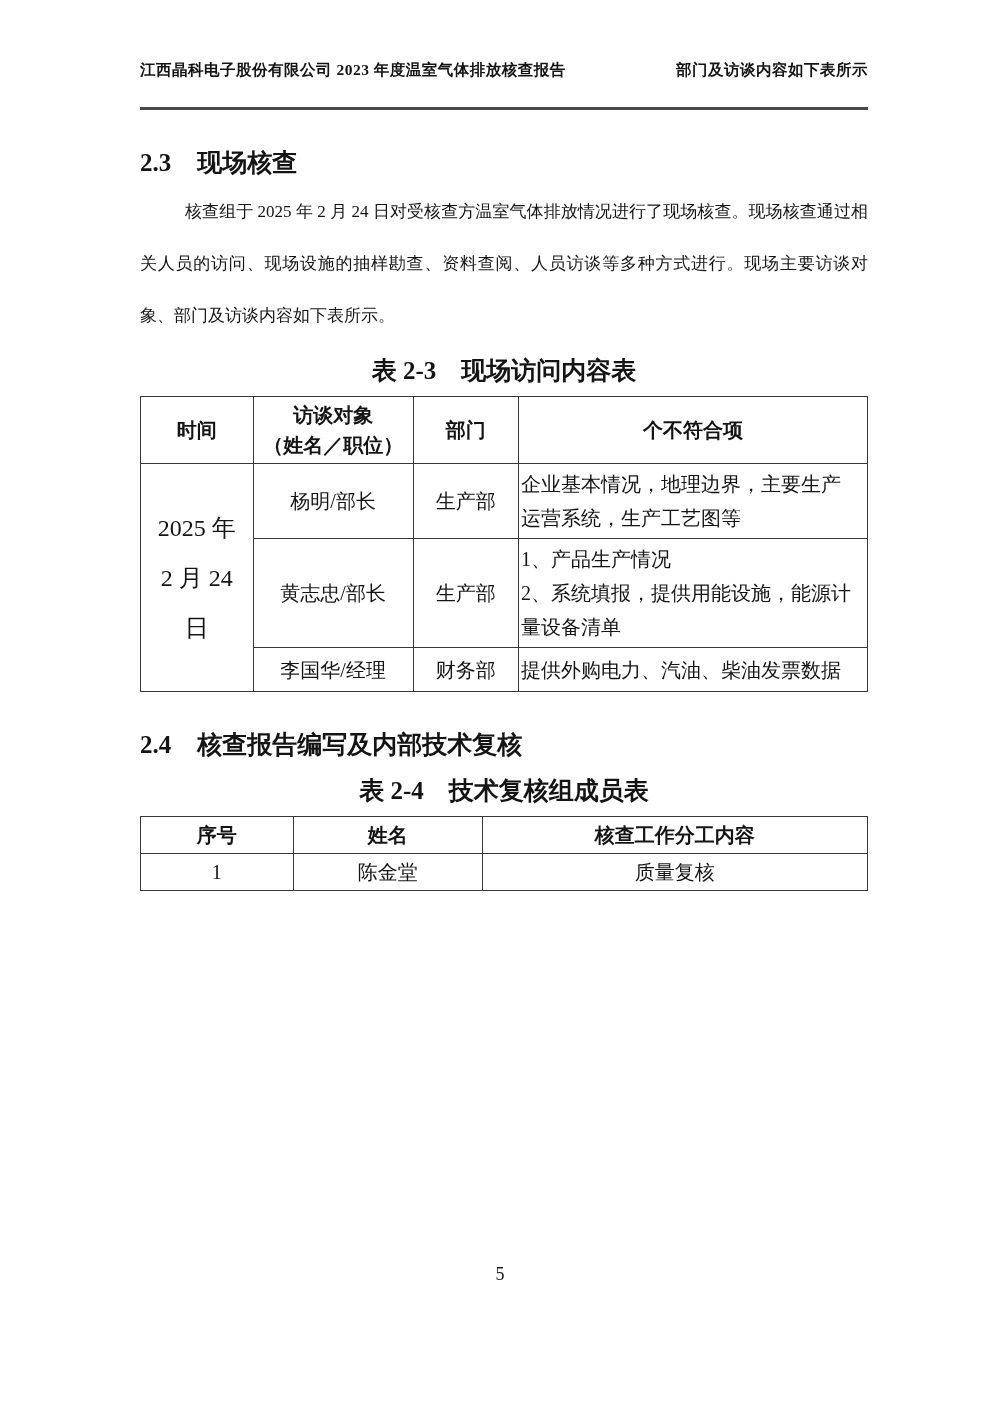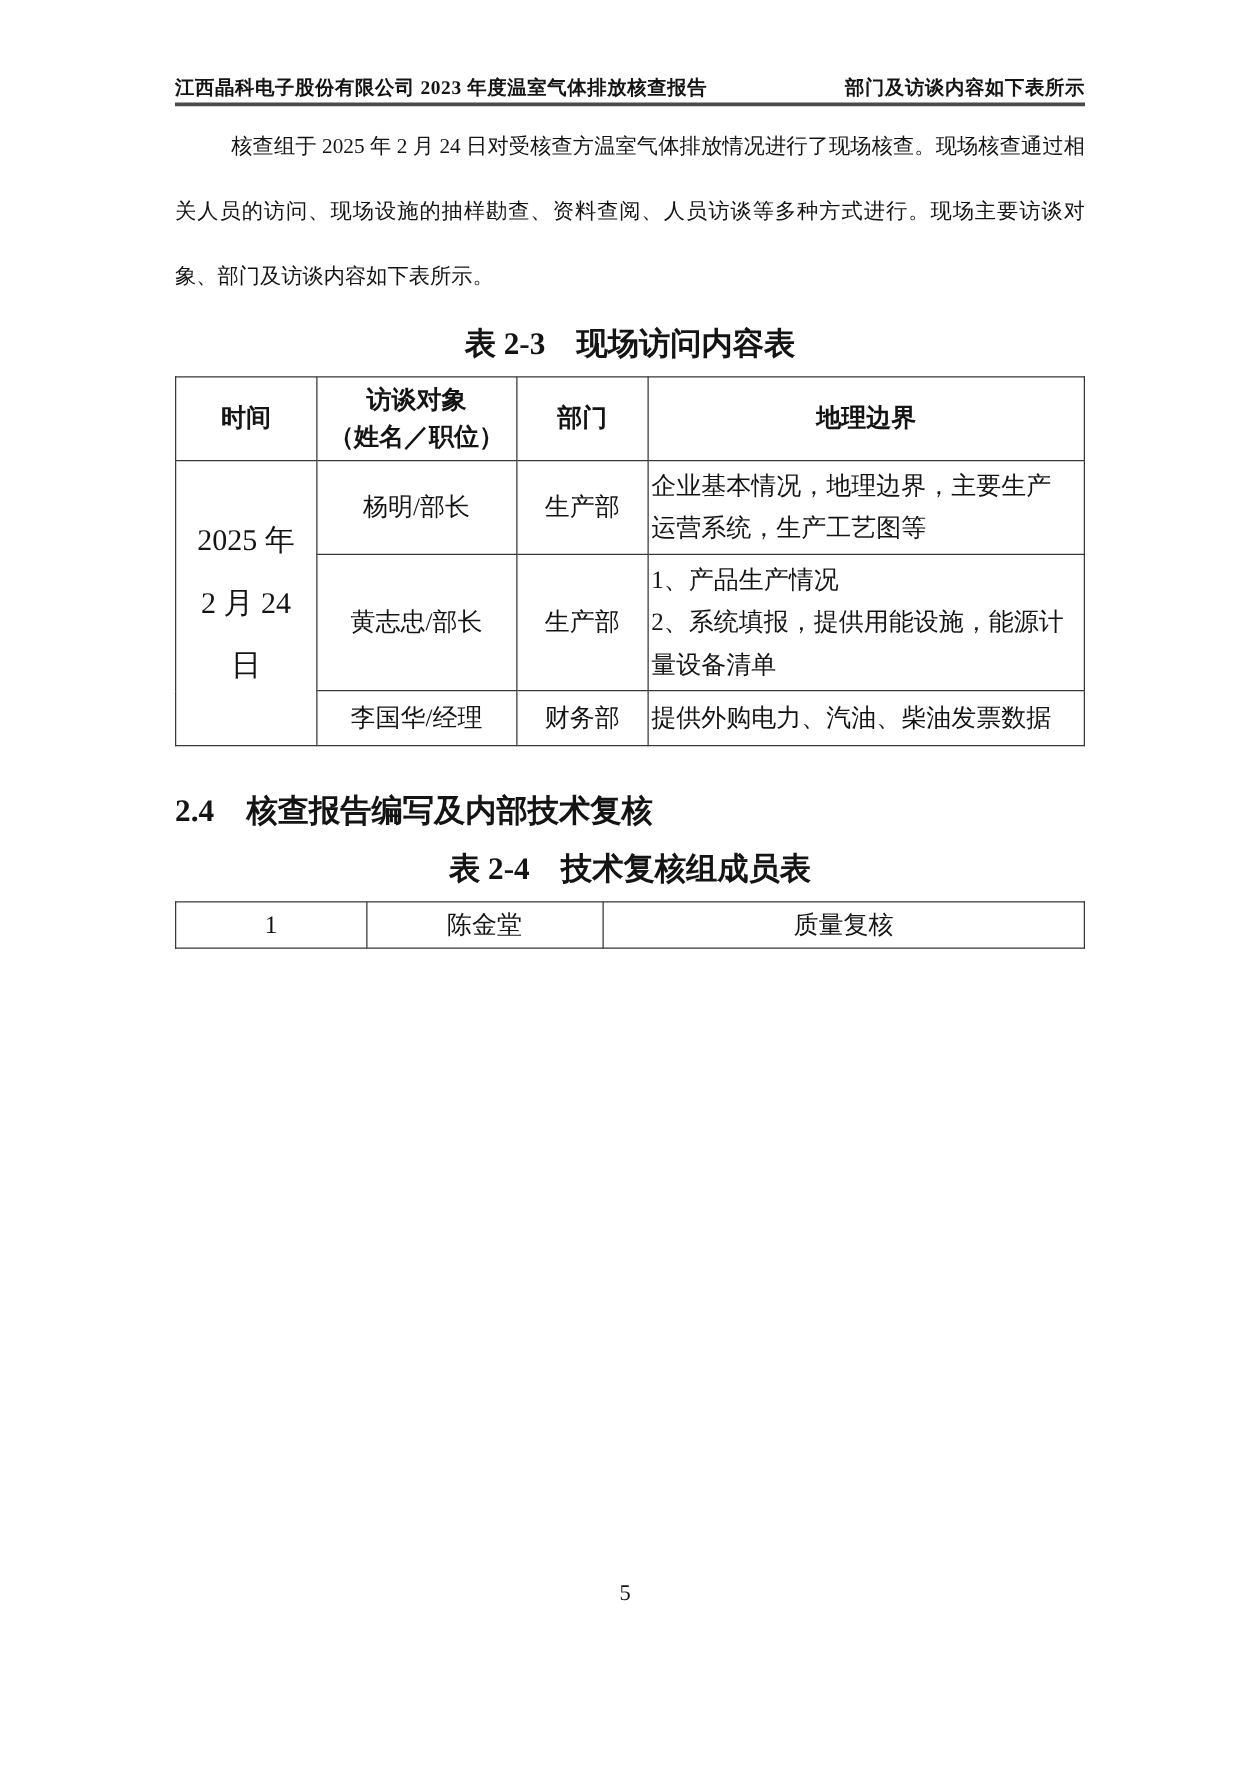--- a/index.html
+++ b/index.html
@@ -20,21 +20,21 @@
     padding: 60px 132px 0 140px;
   }
   
   .doc-header {
     display: flex;
     justify-content: space-between;
     align-items: flex-end;
     font-weight: bold;
     font-size: 15.5px;
     letter-spacing: 0.5px;
-    padding-bottom: 1px;
+    padding-bottom: 26px;
     border-bottom: 3.5px solid #4a4a4a;
   }
   
   .sec-heading {
     margin-top: 36px;
     font-size: 25px;
     font-weight: bold;
     line-height: 34px;
   }
   .sec-heading .sec-num { margin-right: 26px; }
@@ -104,38 +104,41 @@
 </head>
 <body>
 
 <div class="page">
 
   <div class="doc-header">
     <span>江西晶科电子股份有限公司 2023 年度温室气体排放核查报告</span>
     <span>部门及访谈内容如下表所示</span>
   </div>
 
+  <div class="sec-heading">
+    <span class="sec-num">2.3</span><span>现场核查</span>
+  </div>
   <p class="para">核查组于 2025 年 2 月 24 日对受核查方温室气体排放情况进行了现场核查。现场核查通过相关人员的访问、现场设施的抽样勘查、资料查阅、人员访谈等多种方式进行。现场主要访谈对象、部门及访谈内容如下表所示。</p>
 
   <div class="tbl-caption">表 2-3　现场访问内容表</div>
 
   <table class="t23">
     <colgroup>
         <col class="c1">
         <col class="c2">
         <col class="c3">
         <col class="c4">
       </colgroup>
     <tbody>
         <tr class="hdr-row">
       <th>时间</th>
       <th class="pre">访谈对象
 （姓名／职位）</th>
       <th>部门</th>
-      <th>地理边界</th>
+      <th>个不符合项</th>
     </tr>
     <tr class="row-1">
       <td class="time-cell pre" rowspan="3">2025 年
 2 月 24 日</td>
       <td>杨明/部长</td>
       <td>生产部</td>
       <td class="content-cell">企业基本情况，地理边界，主要生产运营系统，生产工艺图等</td>
     </tr>
     <tr class="row-2">
       <td>黄志忠/部长</td>
@@ -157,20 +160,25 @@
 
   <div class="tbl-caption">表 2-4　技术复核组成员表</div>
 
   <table class="t24">
     <colgroup>
         <col class="c1">
         <col class="c2">
         <col class="c3">
       </colgroup>
     <tbody>
+        <tr>
+      <th>序号</th>
+      <th>姓名</th>
+      <th>核查工作分工内容</th>
+    </tr>
     <tr>
       <td>1</td>
       <td>陈金堂</td>
       <td>质量复核</td>
     </tr>
   </tbody>
     </table>
 
 </div>
 

